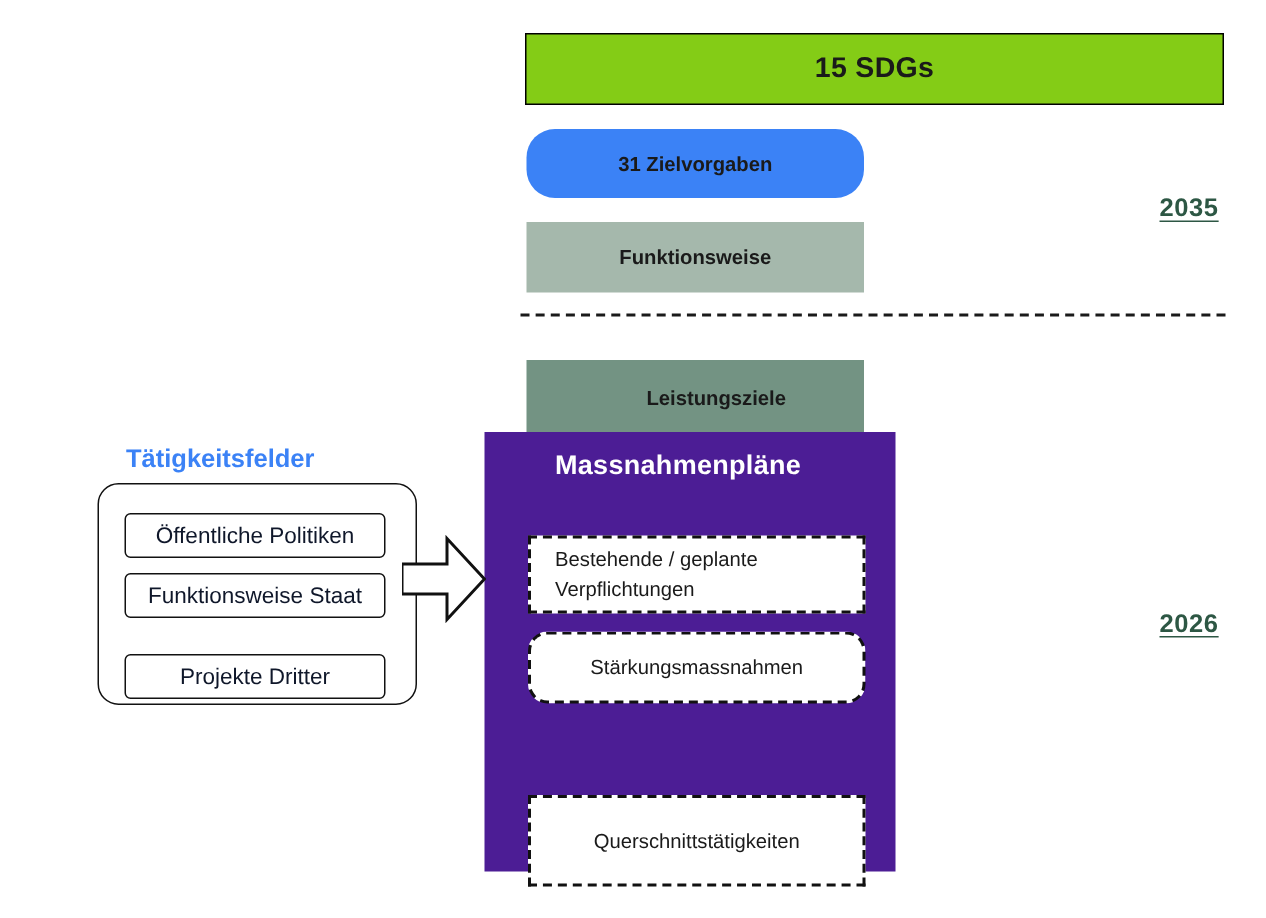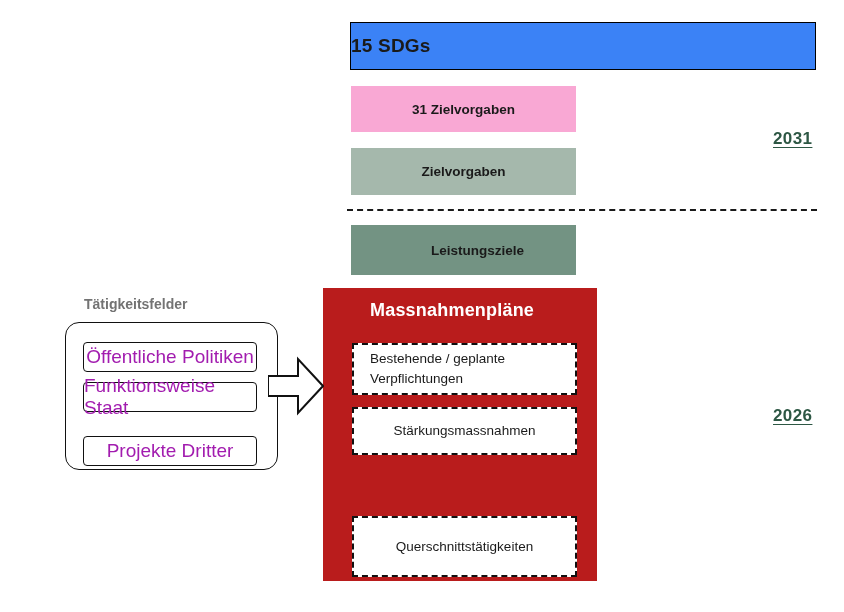--- a/index.html
+++ b/index.html
@@ -20,23 +20,24 @@
   }
 
   
   .sdg-box {
     position: absolute;
     left: 350px;
     top: 22px;
     width: 466px;
     height: 48px;
     border: 1.5px solid #000000;
-    background: #3b82f6;
-    display: flex;
-    align-items: center;
+    background: #84cc16;
+    display: flex;
+    align-items: center;
+    justify-content: center;
     box-sizing: border-box;
   }
   .sdg-box-label {
     font-size: 19px;
     font-weight: bold;
     color: #1a1a1a;
     letter-spacing: 0.2px;
   }
 
   
@@ -49,21 +50,21 @@
     justify-content: center;
     box-sizing: border-box;
   }
   .bar-label {
     font-size: 13.5px;
     font-weight: bold;
     color: #1a1a1a;
   }
   #bar-zielvorgaben { top: 86px;  height: 46px; }
   #bar-wirkungsziele { top: 148px; height: 47px; }
-  #bar-leistungsziele { top: 225px; height: 50px; padding-left: 28px; }
+  #bar-leistungsziele { top: 240px; height: 50px; padding-left: 28px; }
 
   
   .divider {
     position: absolute;
     left: 347px;
     top: 209px;
     width: 470px;
     height: 0;
     border-top: 2.5px dashed #1a1a1a;
   }
@@ -102,40 +103,41 @@
   }
   .measure-card {
     position: absolute;
     left: 29px;
     width: 225px;
     background: #ffffff;
     border: 2px dashed #111111;
     box-sizing: border-box;
     display: flex;
     align-items: center;
+    margin-top: 14px;
   }
   .measure-card.centered { justify-content: center; }
   .measure-card-text {
     font-size: 13.5px;
     color: #1a1a1a;
     line-height: 1.45;
     padding: 0 16px;
   }
   #card-verpflichtungen { top: 55px;  height: 52px; }
-  #card-staerkung       { top: 119px; height: 48px; }
+  #card-staerkung       { top: 119px; height: 48px; border-radius: 13px; }
   #card-querschnitt     { top: 228px; height: 61px; }
 
   
   .fields-title {
     position: absolute;
     left: 84px;
     top: 296px;
-    font-size: 14px;
-    font-weight: bold;
-    color: #737373;
+    font-size: 17px;
+    font-weight: bold;
+    color: #3b82f6;
   }
   .fields-container {
     position: absolute;
     left: 65px;
     top: 322px;
     width: 213px;
     height: 148px;
     border: 1.5px solid #111111;
     border-radius: 14px;
     background: #ffffff;
@@ -148,22 +150,22 @@
     height: 30px;
     border: 1.5px solid #111111;
     border-radius: 4px;
     background: #ffffff;
     box-sizing: border-box;
     display: flex;
     align-items: center;
     justify-content: center;
   }
   .field-box-label {
-    font-size: 19px;
-    color: #a21caf;
+    font-size: 15px;
+    color: #0f172a;
   }
   #field-0 { top: 19px; }
   #field-1 { top: 59px; }
   #field-2 { top: 113px; }
 
   
   .arrow {
     position: absolute;
     left: 268px;
     top: 355px;
@@ -173,38 +175,38 @@
 </style>
 </head>
 <body>
 
 <div id="canvas">
 
   <div class="sdg-box">
     <span class="sdg-box-label">15 SDGs</span>
   </div>
 
-  <div class="bar" id="bar-zielvorgaben" style="background: #f9a8d4;">
+  <div class="bar" id="bar-zielvorgaben" style="background: #3b82f6; border-radius: 19px;">
     <span class="bar-label">31 Zielvorgaben</span>
   </div>
 
   <div class="bar" id="bar-wirkungsziele" style="background: rgb(165, 184, 172);">
-    <span class="bar-label">Zielvorgaben</span>
+    <span class="bar-label">Funktionsweise</span>
   </div>
 
   <div class="divider"></div>
 
   <div class="bar" id="bar-leistungsziele" style="background: rgb(115, 147, 131);">
     <span class="bar-label">Leistungsziele</span>
   </div>
 
-  <div class="year" id="year-2031" style="color: rgb(45, 87, 68);">2031</div>
+  <div class="year" id="year-2031" style="color: rgb(45, 87, 68);">2035</div>
   <div class="year" id="year-2026" style="color: rgb(45, 87, 68); text-align: right;">2026</div>
 
-  <div class="measures-panel" style="background: #b91c1c;">
+  <div class="measures-panel" style="background: #4c1d95;">
     <div class="measures-title">Massnahmenpläne</div>
 
     <div class="measure-card" id="card-verpflichtungen">
       <span class="measure-card-text">Bestehende / geplante Verpflichtungen</span>
     </div>
 
     <div class="measure-card centered" id="card-staerkung">
       <span class="measure-card-text">Stärkungsmassnahmen</span>
     </div>
 

